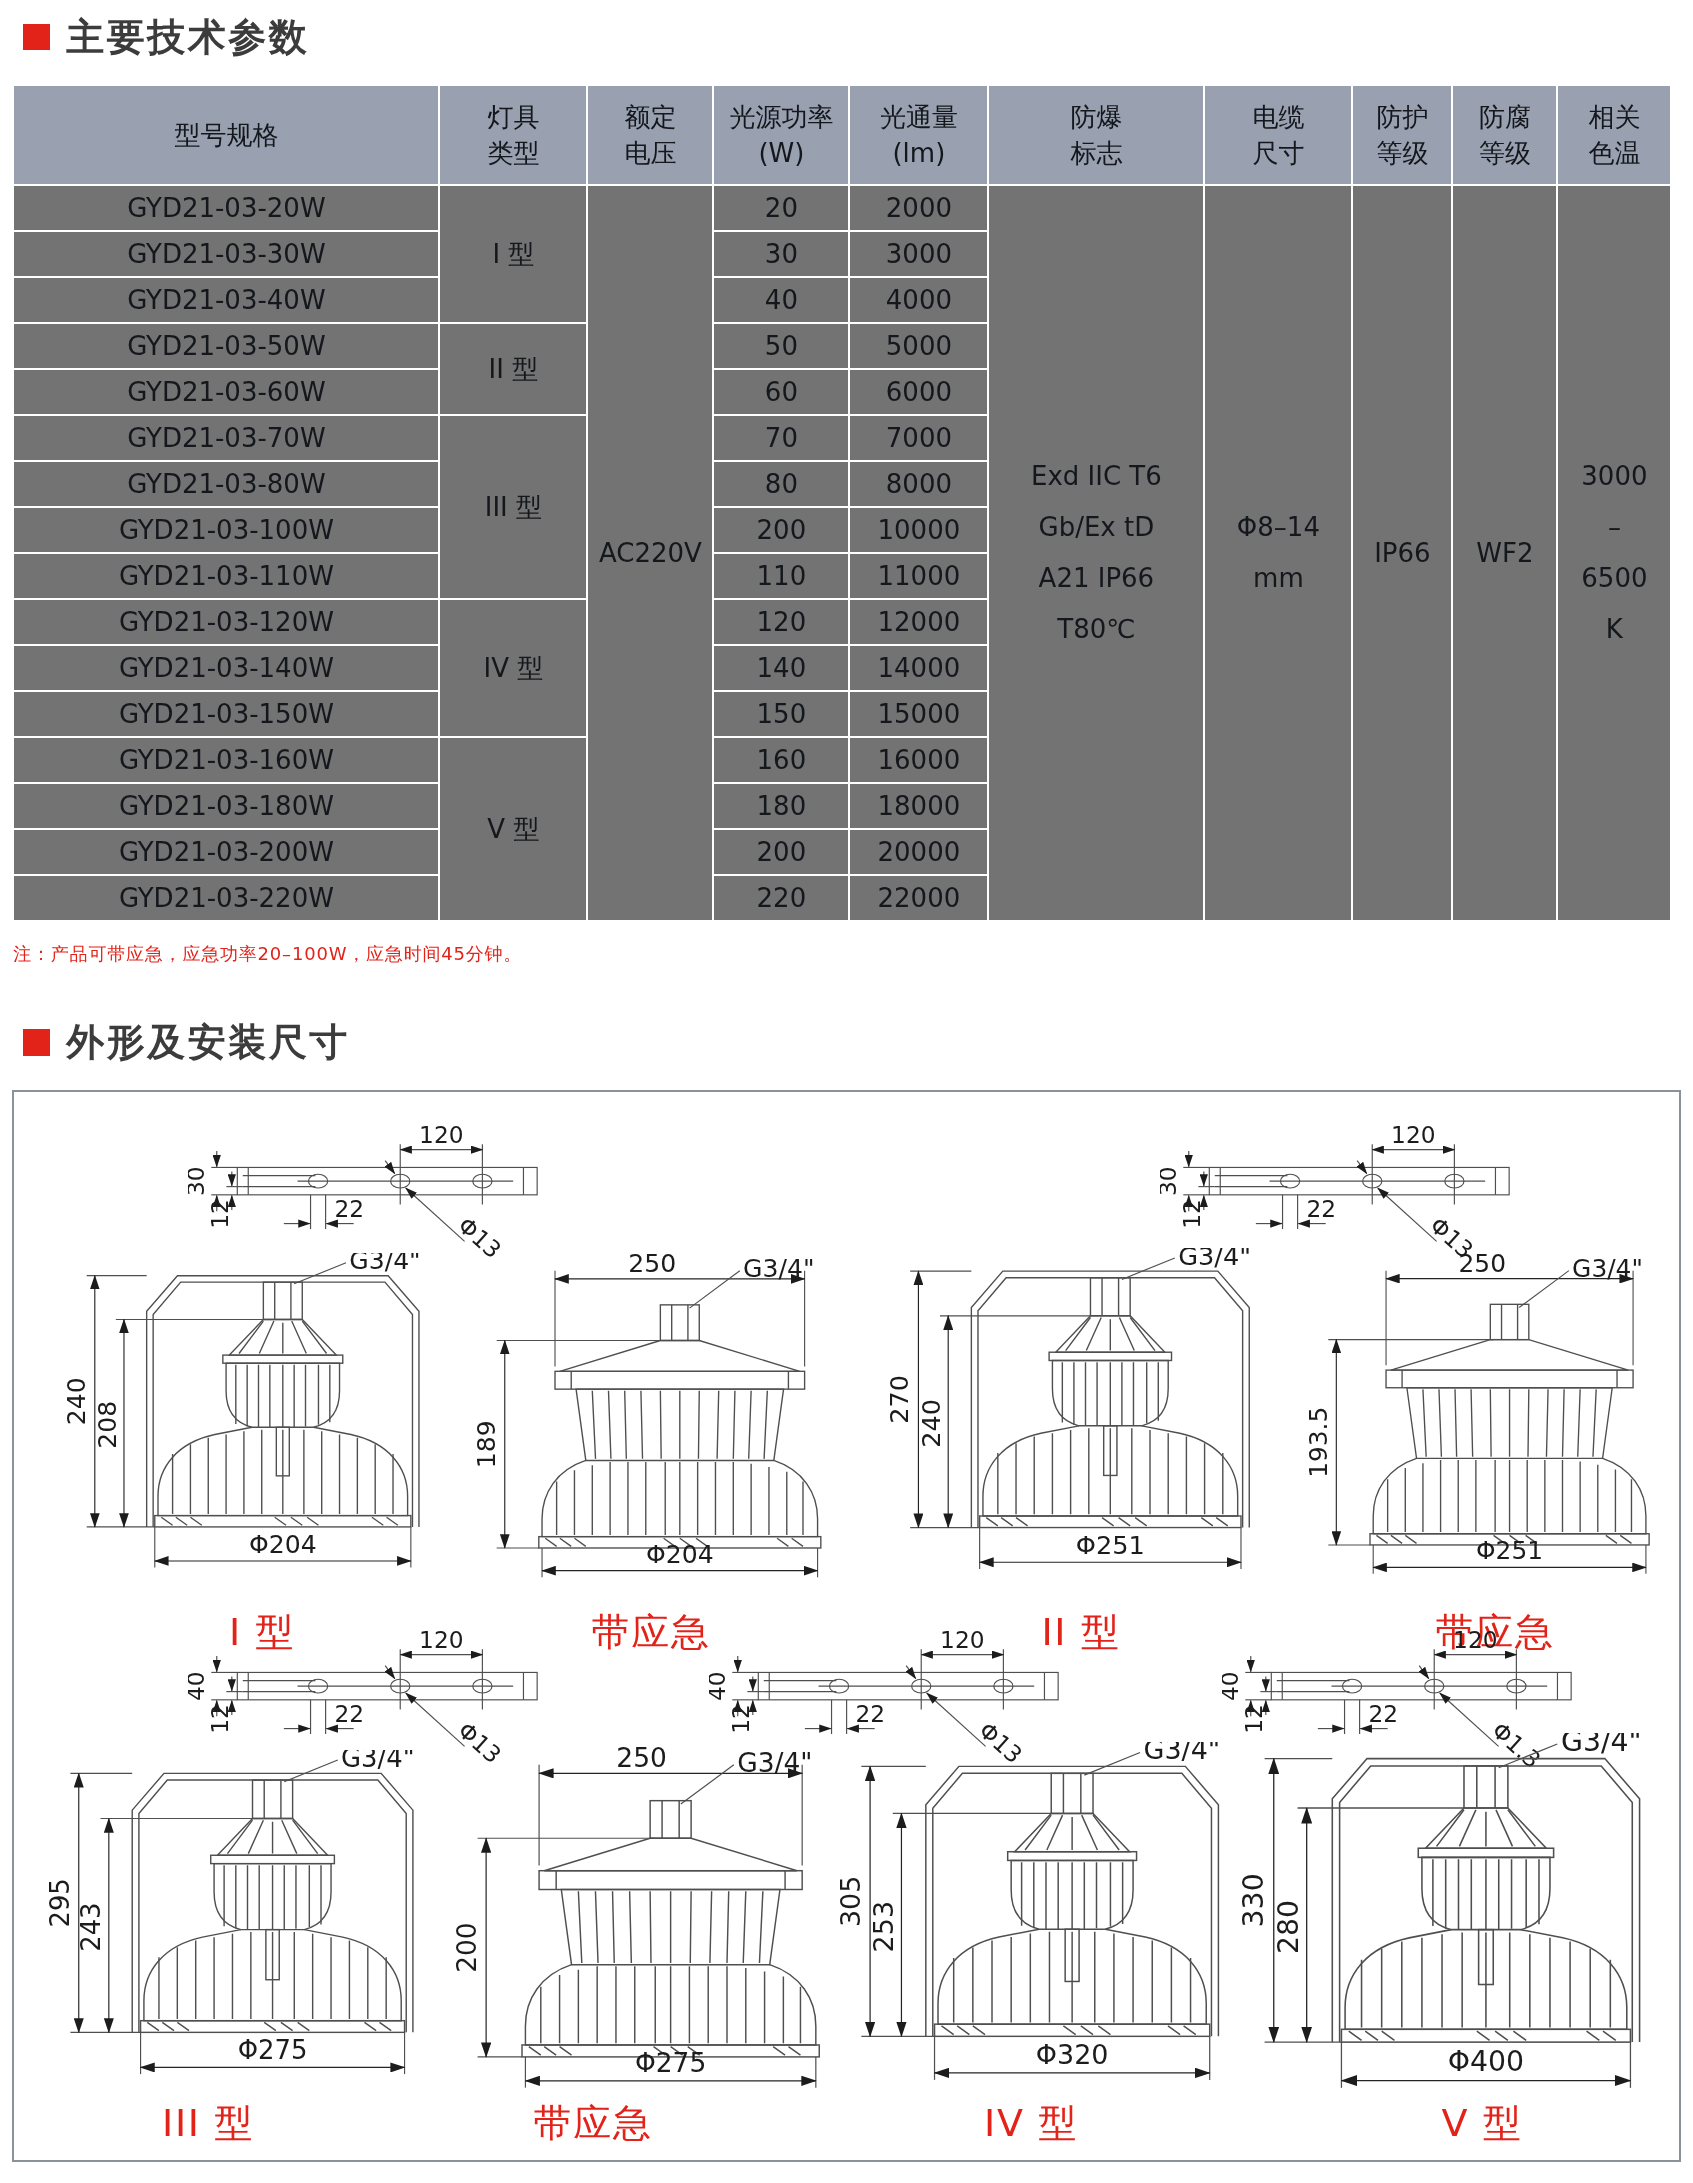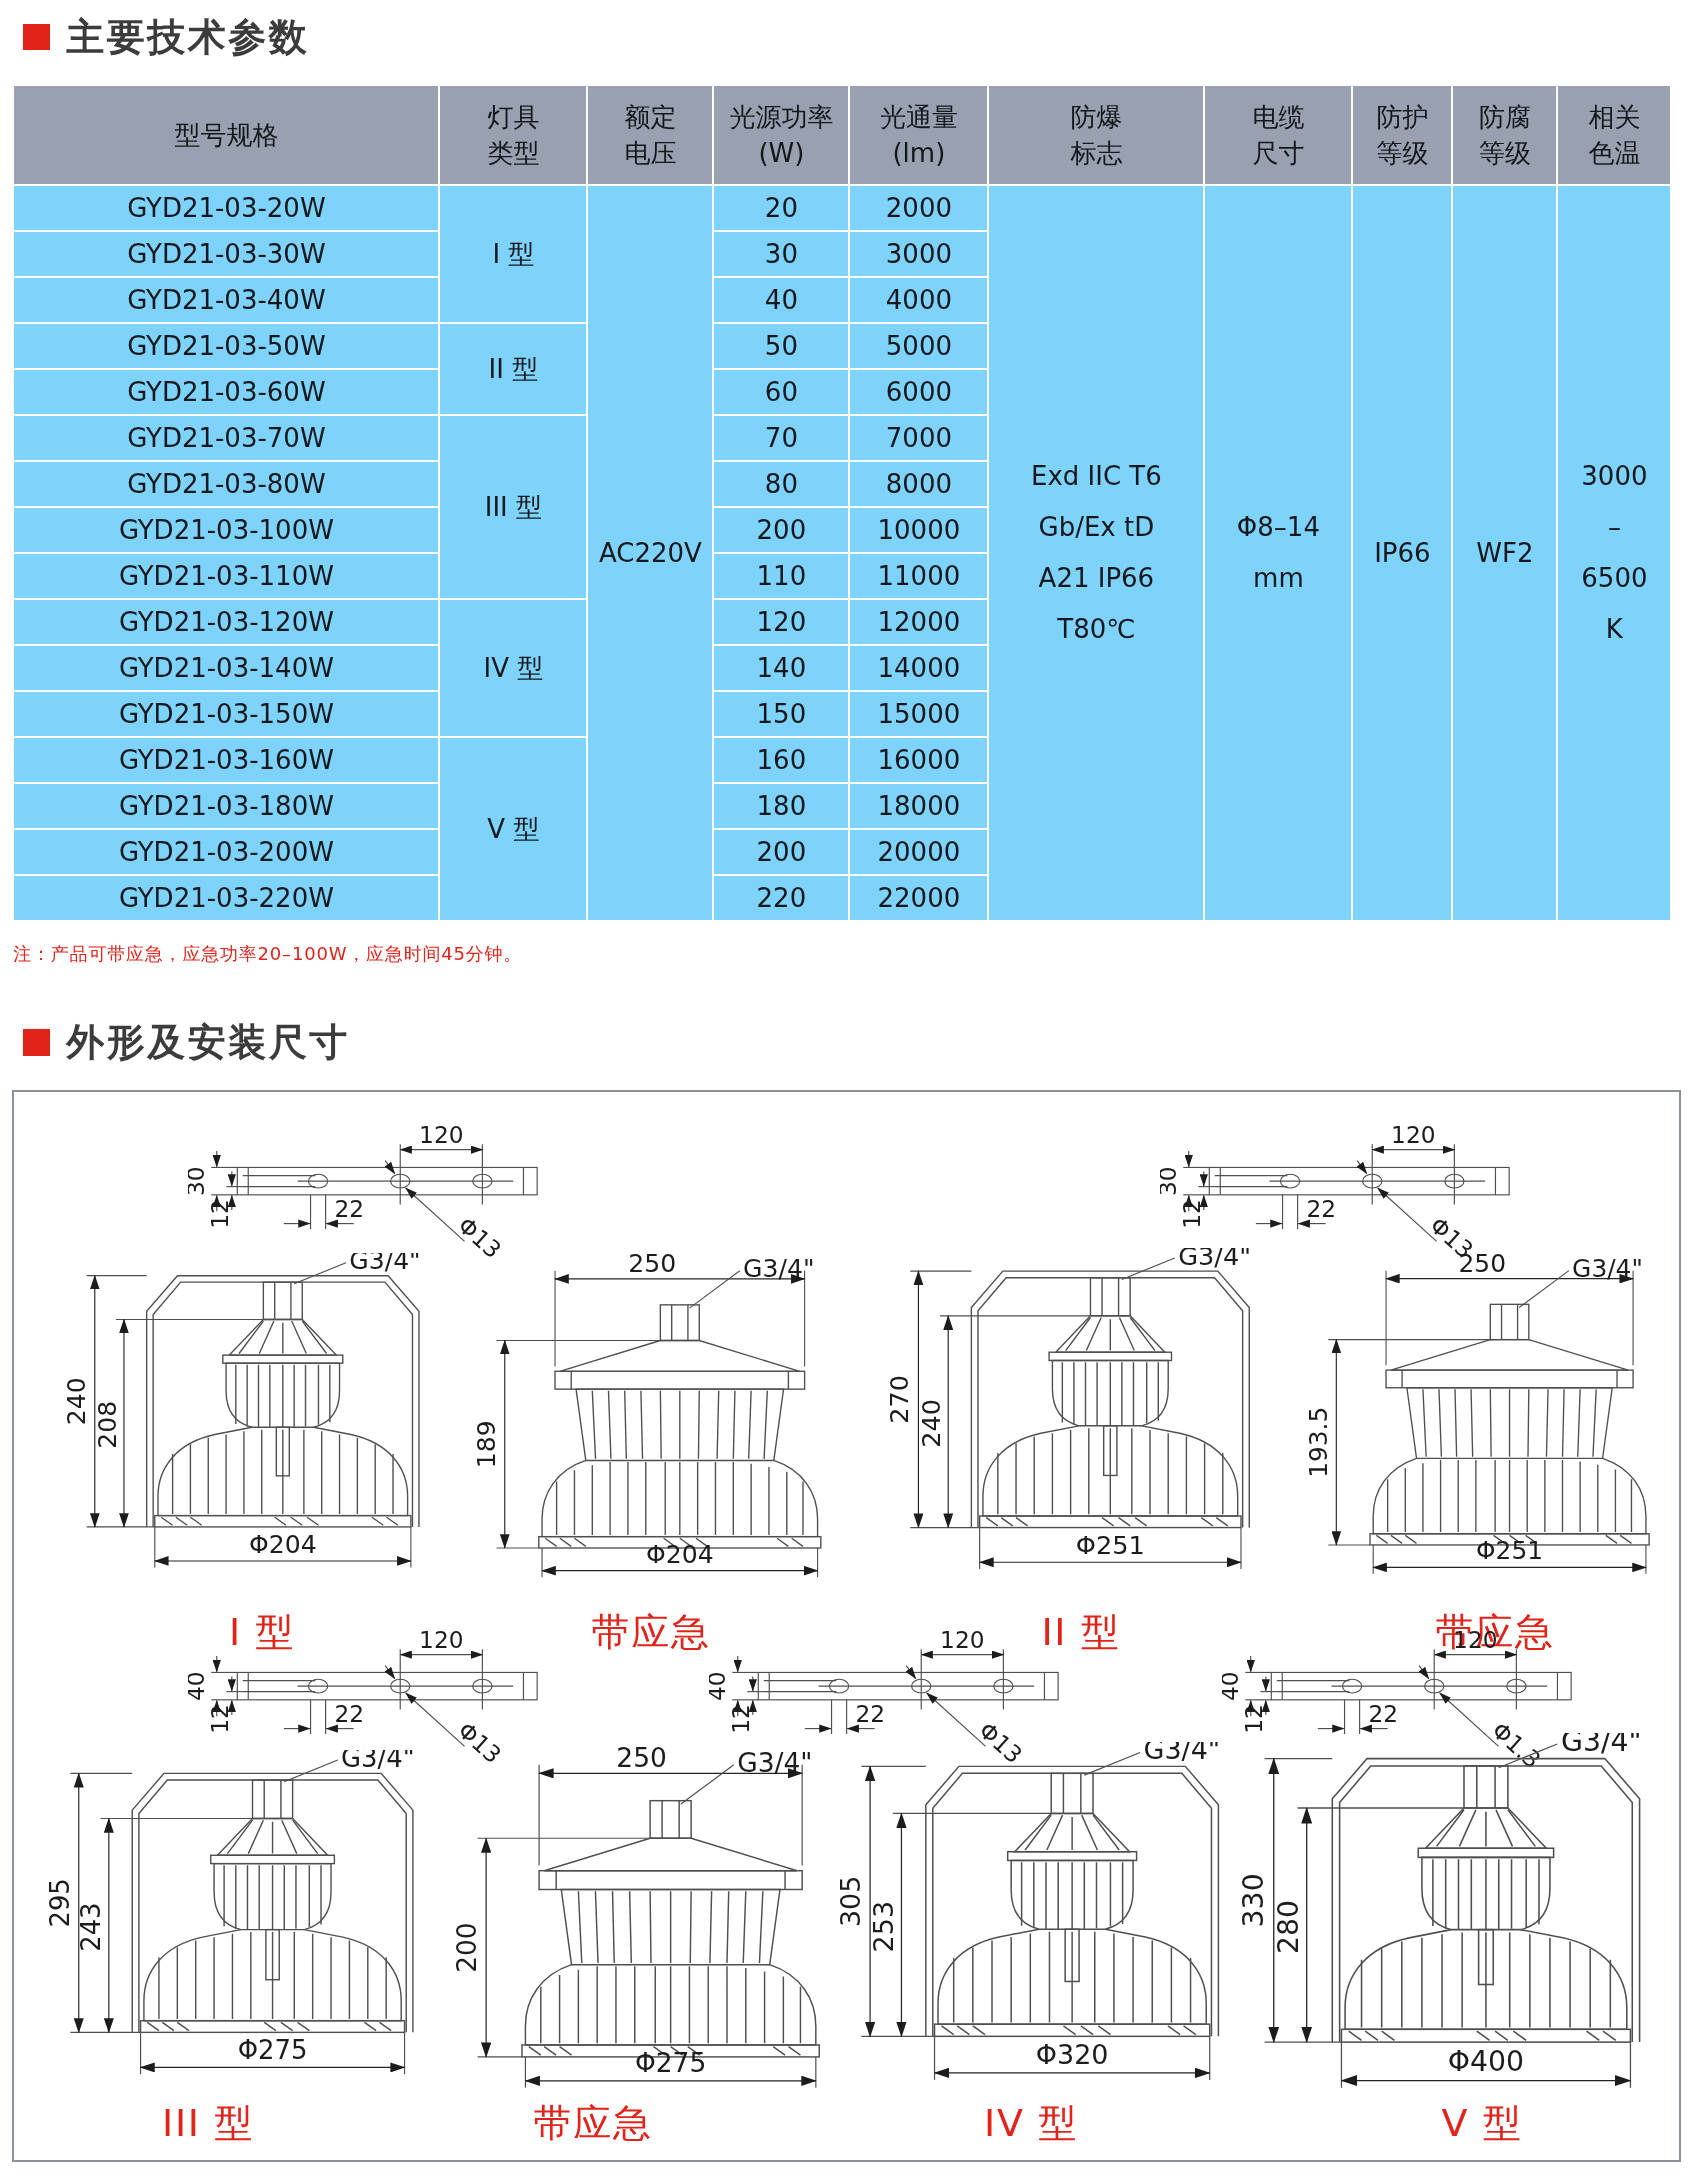--- a/index.html
+++ b/index.html
@@ -8,21 +8,21 @@
     font-family:"DejaVu Sans","Liberation Sans",sans-serif;
     color:#1c1c1c;overflow:hidden;position:relative;
   }
   .section-title{display:flex;align-items:center;gap:16.6px;margin:11.6px 0 0 13.2px;padding-left:10px;}
   .section-title .sq{width:26.5px;height:26.5px;background:#e2231a;flex:0 0 auto;}
   .section-title .txt{font-size:38px;font-weight:bold;color:#3c3c3c;letter-spacing:2.5px;}
 
   table.spec{border-collapse:separate;border-spacing:2.5px;table-layout:fixed;margin:21.5px 0 0 12.4px;}
   table.spec th{background:#99a1b1;height:98px;font-weight:normal;font-size:26px;color:#14171c;padding:0;vertical-align:middle;}
   table.spec th div{line-height:36px;}
-  table.spec td{background:#7dd3fc;height:44px;text-align:center;vertical-align:middle;font-size:26px;color:#14171c;padding:0;}
+  table.spec td{background:#737373;height:44px;text-align:center;vertical-align:middle;font-size:26px;color:#14171c;padding:0;}
   table.spec td .ln{line-height:33px;padding:9px 18px;}
   .note{margin:20px 0 0 13.2px;font-size:18px;color:#e2231a;font-weight:500;letter-spacing:0.8px;}
   .title2{margin-top:51px;}
 
   .panel{position:relative;margin:21.5px 11.6px 0 11.6px;height:1068px;border:2.5px solid #8b919b;background:#fff;}
   .drawing{position:absolute;}
   #shared-defs{position:absolute;width:0;height:0;}
   #shared-defs g *{stroke:#4f4f4f;fill:none;stroke-width:1.7;}
   #shared-defs marker path{fill:#1c1c1c;stroke:none;}
   svg.draw line,svg.draw path,svg.draw rect{stroke:#4f4f4f;fill:none;stroke-width:1.4;}

